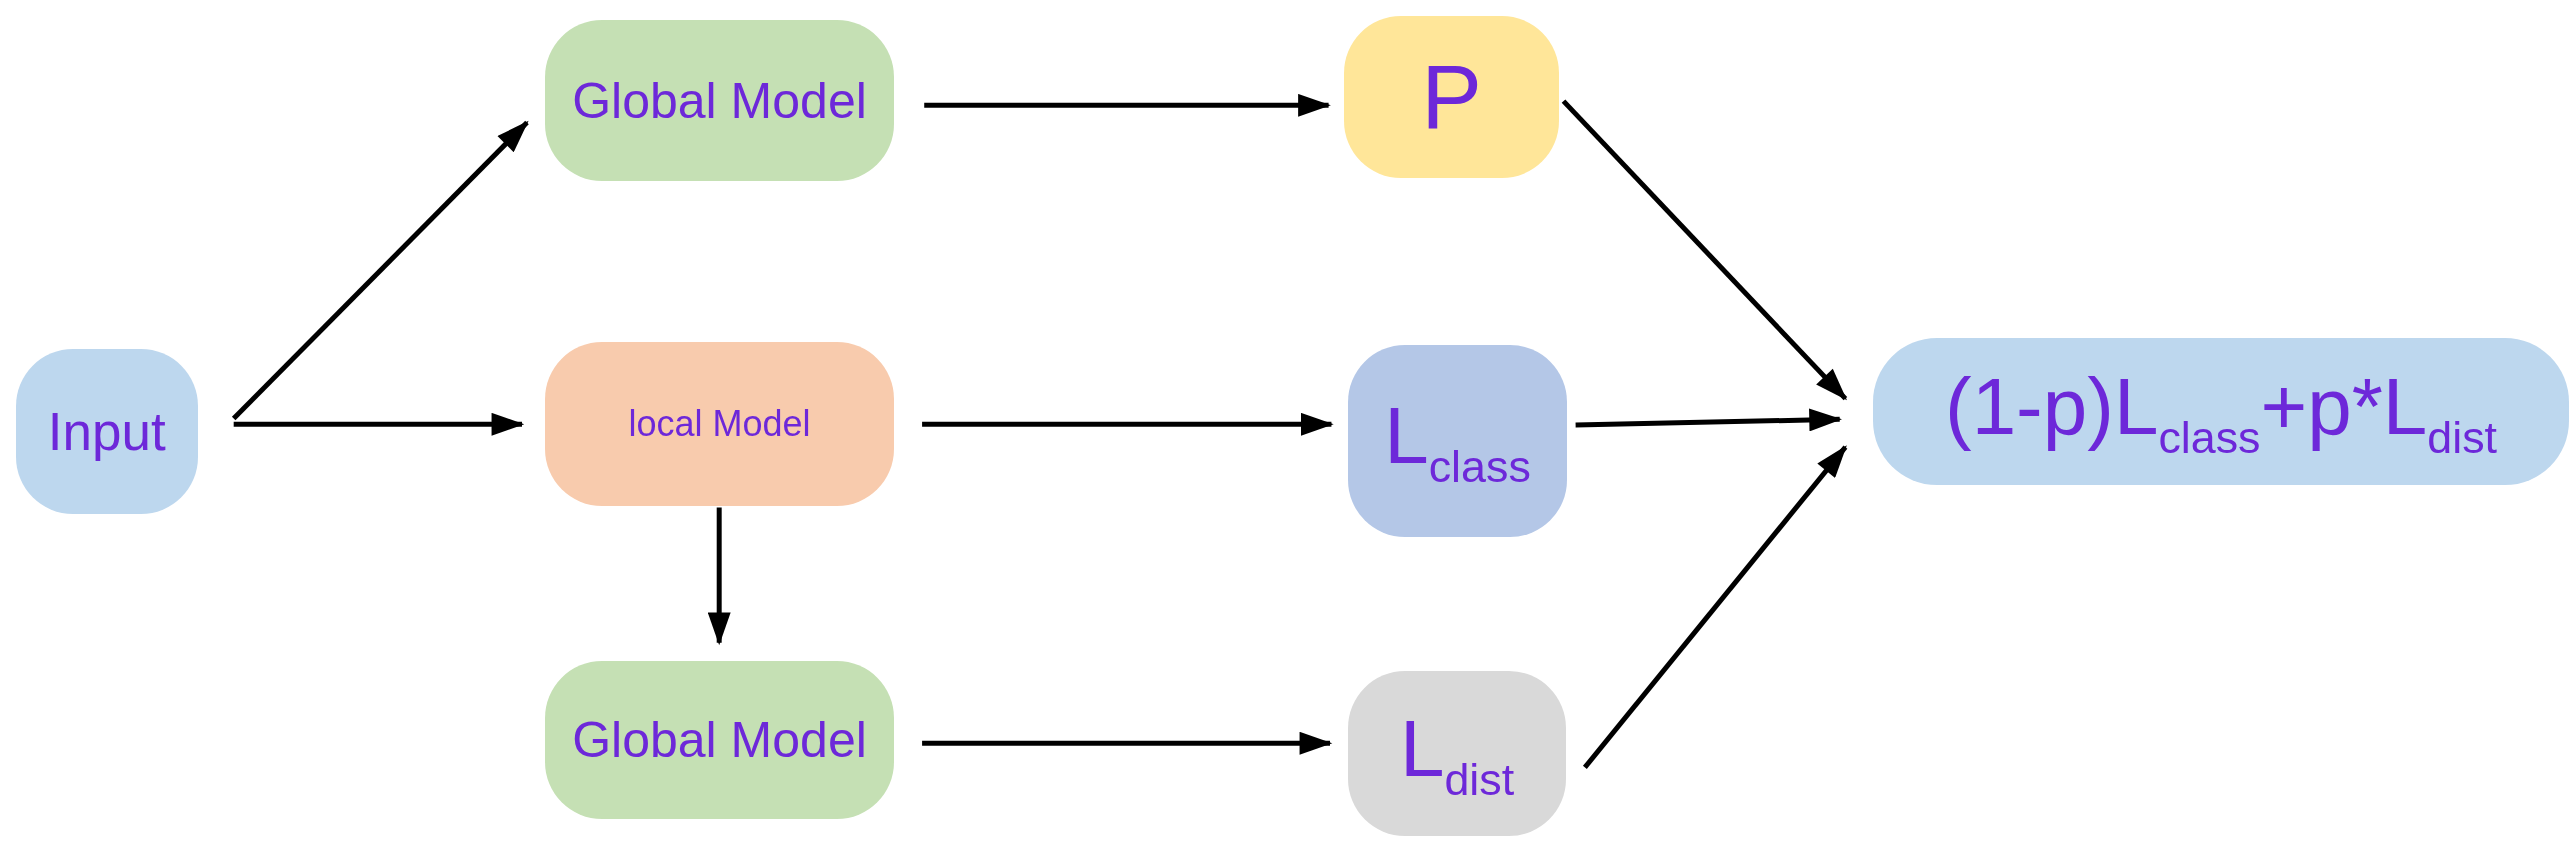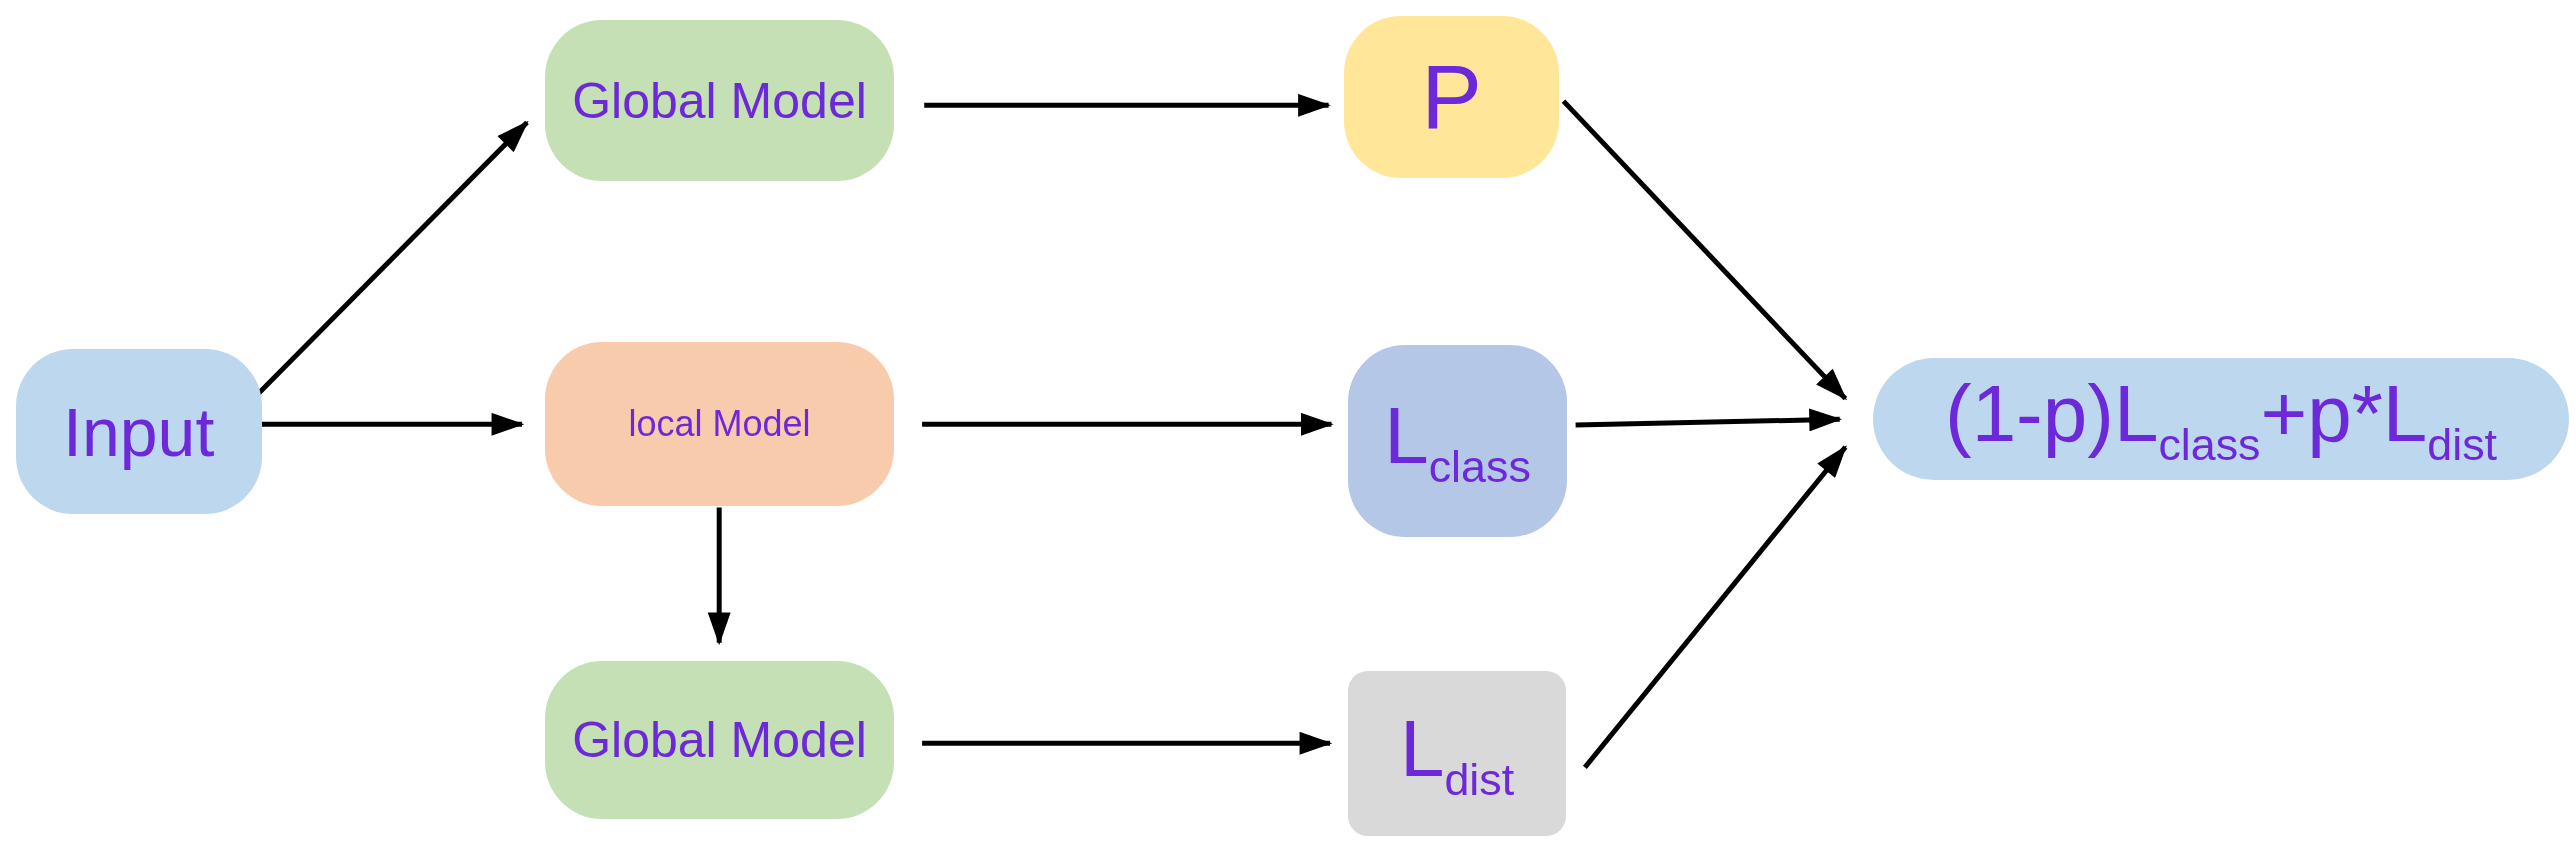--- a/index.html
+++ b/index.html
@@ -20,28 +20,28 @@
   .node {
     position: absolute;
     display: flex;
     align-items: center;
     justify-content: center;
     color: #6d28d9;
     white-space: nowrap;
     box-sizing: border-box;
   }
   .r80 { border-radius: 57px; }
-  .node-input        { left: 15.7px;   top: 349px; width: 246px; height: 165px; font-size: 68px;  }
+  .node-input        { left: 15.7px;   top: 349px; width: 182px; height: 165px; font-size: 53px;  }
   .node-global-top   { left: 545px;  top: 20px;  width: 349px; height: 161px; font-size: 50px;  }
   .node-p            { left: 1344px; top: 15.7px;  width: 215px; height: 162px; font-size: 91px; }
   .node-local        { left: 545px;  top: 342px; width: 349px; height: 164px; font-size: 36px;  }
   .node-l-class      { left: 1348px; top: 345px; width: 219px; height: 192px; font-size: 80px; }
   .node-global-bottom{ left: 545px;  top: 661px; width: 349px; height: 158px; font-size: 50px;  }
-  .node-l-dist       { left: 1348px; top: 671px; width: 218px; height: 165px; font-size: 80px; border-radius: 20px; }
-  .node-loss         { left: 1873px; top: 358px; width: 696px; height: 122px; font-size: 80px; border-radius: 64px; }
+  .node-l-dist       { left: 1348px; top: 671px; width: 218px; height: 165px; font-size: 80px; }
+  .node-loss         { left: 1873px; top: 338px; width: 696px; height: 147px; font-size: 80px; border-radius: 64px; }
   .sub {
     font-size: 0.56em;
     vertical-align: -0.42em;
   }
 </style>
 </head>
 <body>
 
 <div class="canvas">
 

